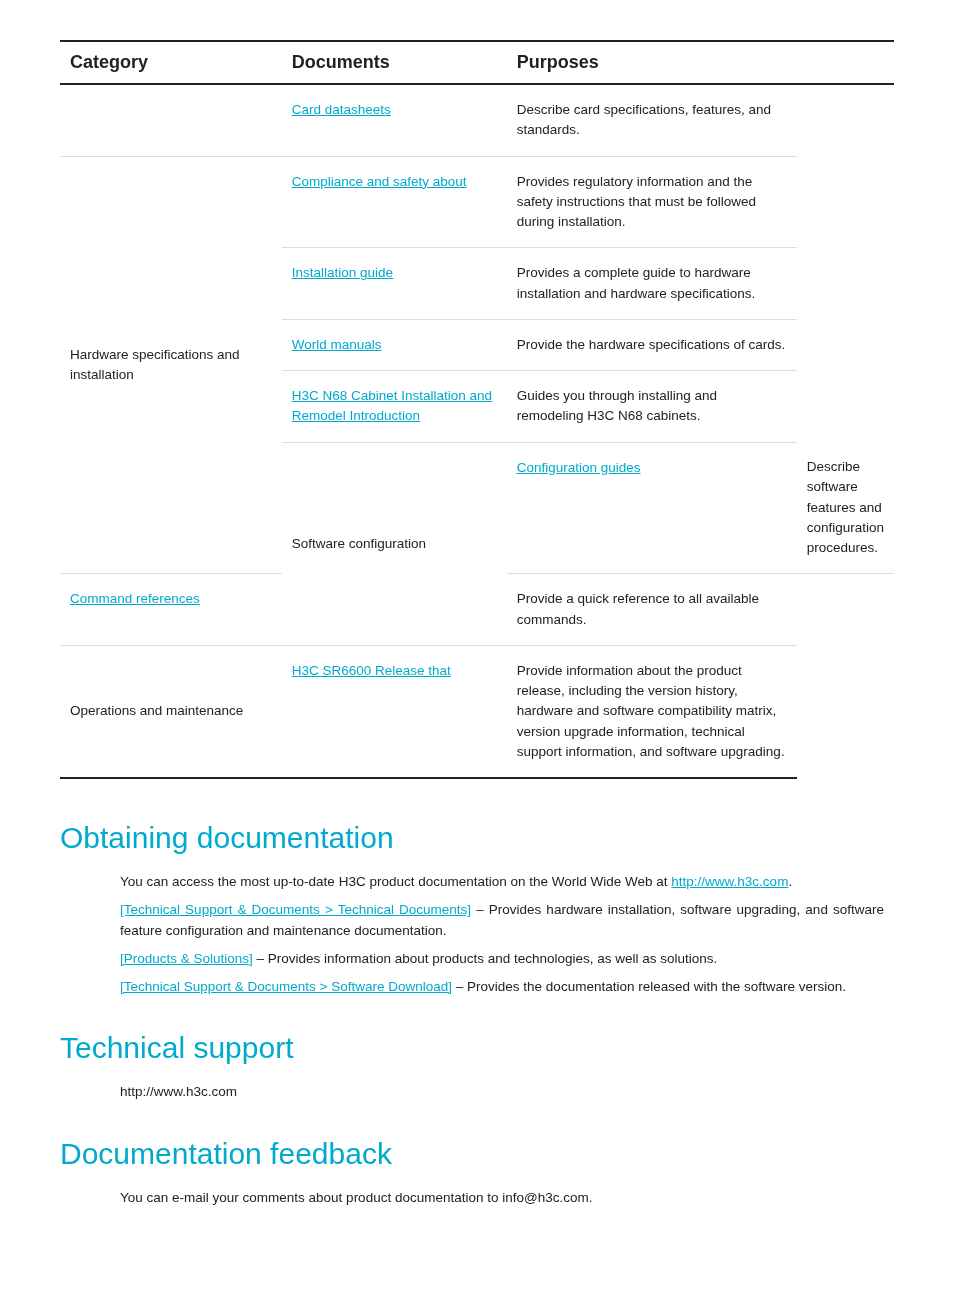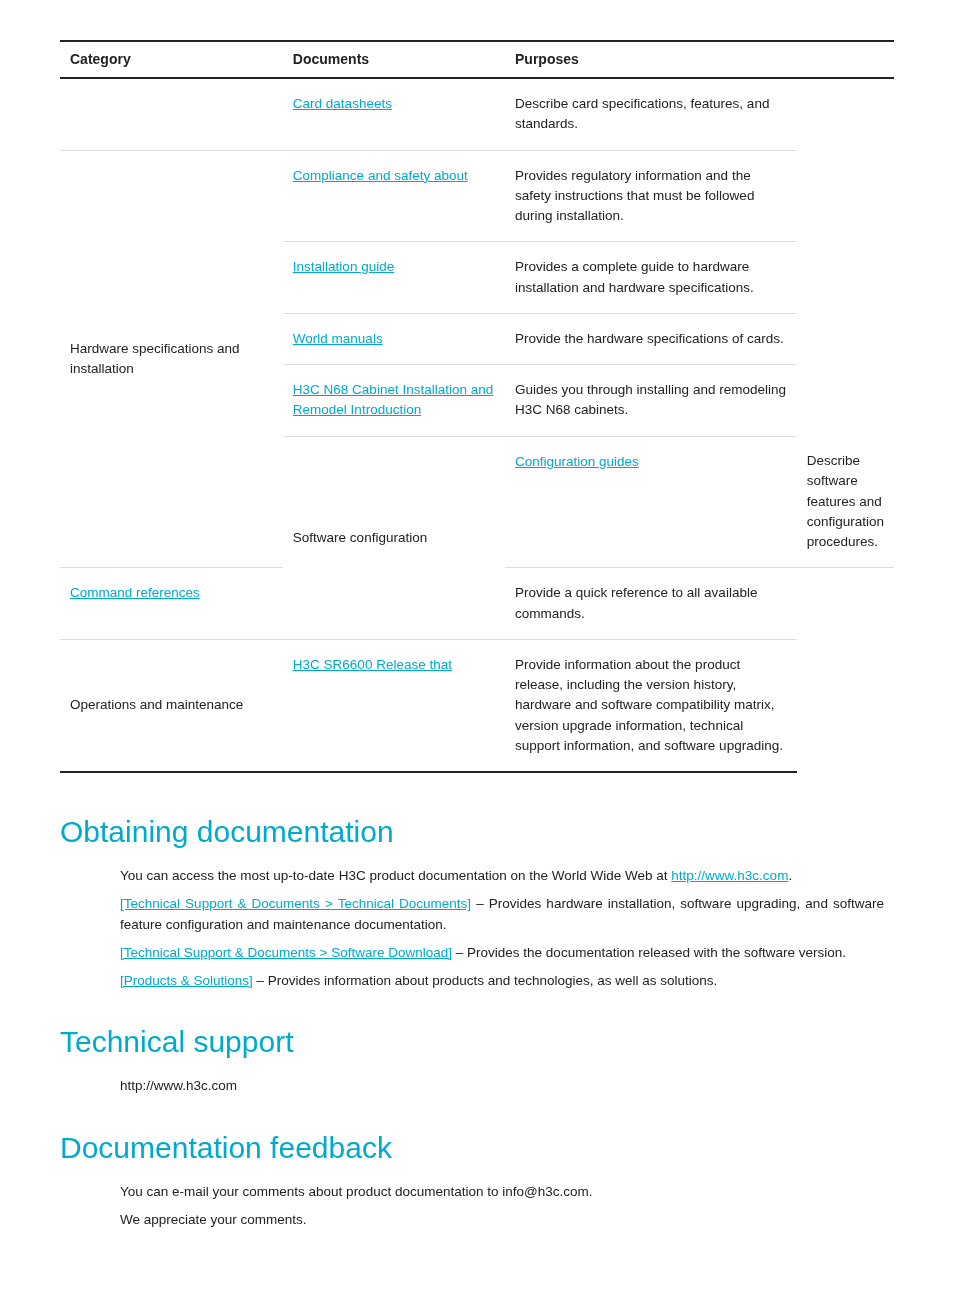--- a/index.html
+++ b/index.html
@@ -18,21 +18,21 @@
       margin-bottom: 36px;
     }
     table thead tr {
       border-top: 2.5px solid #222;
       border-bottom: 2px solid #222;
     }
     table th {
       font-weight: bold;
       padding: 7px 10px;
       text-align: left;
-      font-size: 14px;
+      font-size: 18px;
     }
     table td {
       padding: 15px 10px;
       vertical-align: top;
       font-size: 13.5px;
       border-bottom: 1px solid #ddd;
     }
     table tbody tr:last-child td {
       border-bottom: 2.5px solid #222;
     }
@@ -152,29 +152,28 @@
 <h2 class="section-heading">Obtaining documentation</h2>
 <div class="section-body">
   <p>
     <span>You can access the most up-to-date H3C product documentation on the World Wide Web at</span>
     <a href="#">http://www.h3c.com</a><span>.</span>
   </p>
   <p class="link-line">
     <a href="#">[Technical Support &amp; Documents &gt; Technical Documents]</a><span> – Provides hardware installation, software upgrading, and software feature configuration and maintenance documentation.</span>
   </p>
   <p class="link-line">
-    <a href="#">[Technical Support &amp; Documents &gt; Software Download]</a><span> – Provides the documentation released with the software version.</span>
+    <a href="#">[Products &amp; Solutions]</a><span> – Provides information about products and technologies, as well as solutions.</span>
   </p>
   <p class="link-line">
-    <a href="#">[Products &amp; Solutions]</a><span> – Provides information about products and technologies, as well as solutions.</span>
+    <a href="#">[Technical Support &amp; Documents &gt; Software Download]</a><span> – Provides the documentation released with the software version.</span>
   </p>
 </div>
 
 <h2 class="section-heading">Technical support</h2>
 <div class="section-body">
   <p>http://www.h3c.com</p>
 </div>
 
 <h2 class="section-heading">Documentation feedback</h2>
 <div class="section-body">
   <p>You can e-mail your comments about product documentation to info@h3c.com.</p>
-  <p>We appreciate your comments.</p>
 </div>
 
 </body></html>

